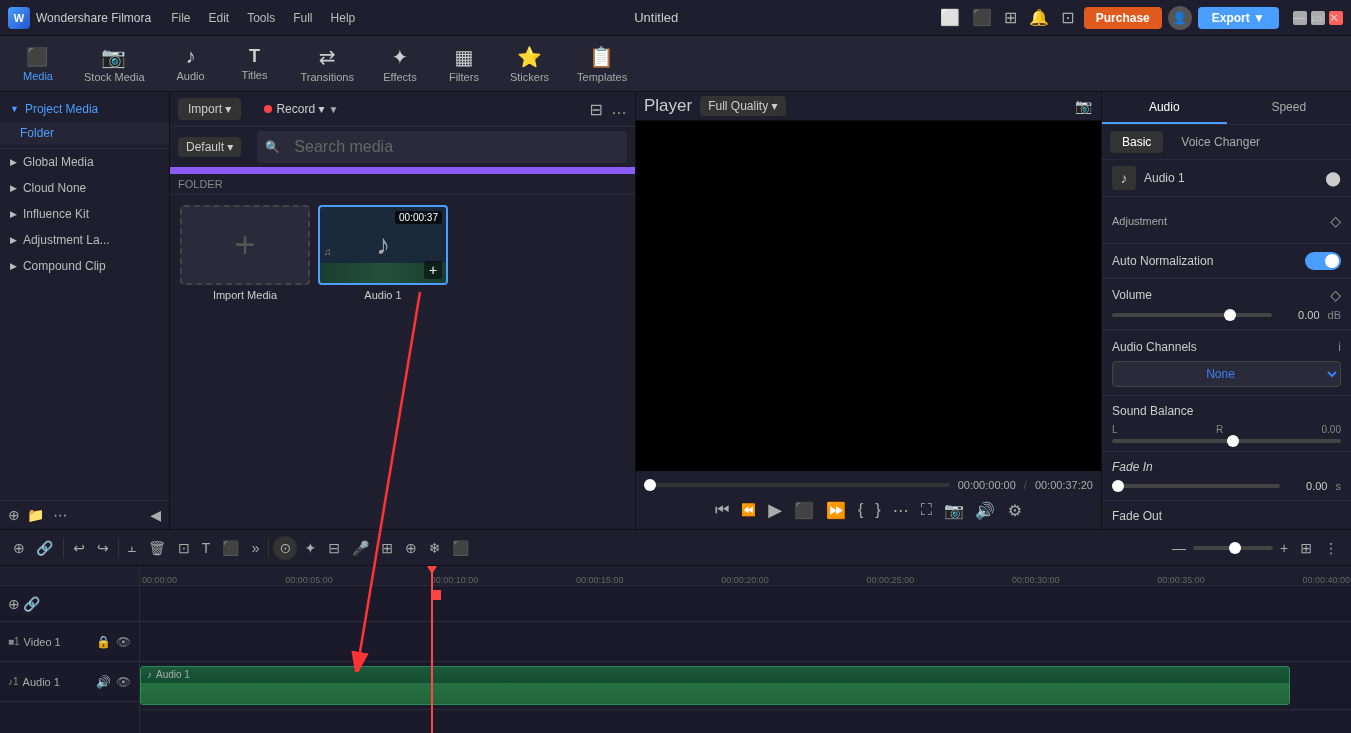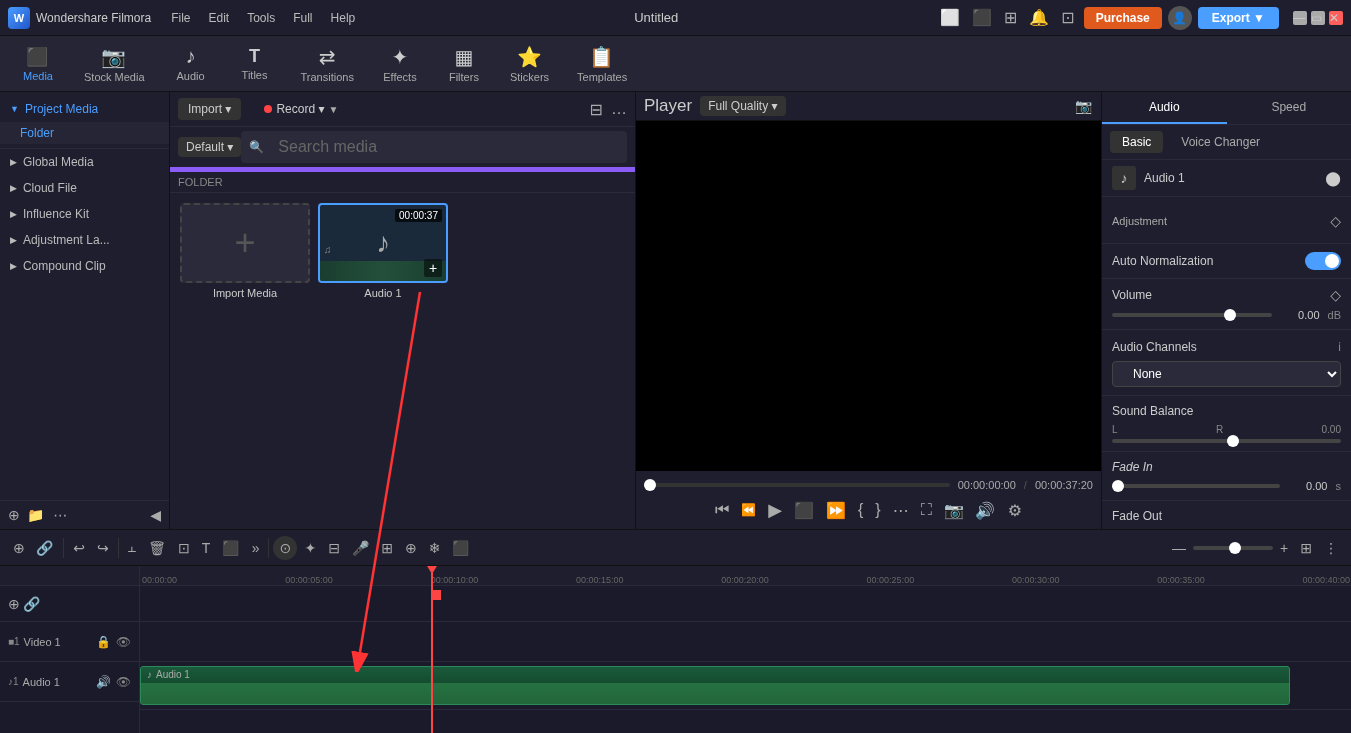--- a/index.html
+++ b/index.html
@@ -29,21 +29,21 @@
     .panel-arrow { font-size: 9px; }
     .folder-label { background: #252535; color: #4a9eff; padding: 4px 10px 4px 20px; font-size: 12px; cursor: pointer; }
     #left-panel-bottom { margin-top: auto; display: flex; align-items: center; padding: 6px 8px; gap: 8px; border-top: 1px solid #2a2a3a; }
     .bottom-icon { color: #aaa; font-size: 14px; cursor: pointer; }
 
     
     #media-panel { flex: 1; background: #1e1e2e; border-right: 1px solid #111; display: flex; flex-direction: column; max-width: 480px; }
     .media-toolbar { display: flex; align-items: center; padding: 6px 8px; gap: 23px; border-bottom: 1px solid #2a2a3a; }
     .import-btn { background: #333; border: none; color: #ccc; padding: 4px 10px; border-radius: 4px; cursor: pointer; font-size: 12px; display: flex; align-items: center; gap: 4px; }
     .record-dot { width: 8px; height: 8px; border-radius: 50%; background: #ff4444; }
-    .media-search-bar { display: flex; align-items: center; padding: 4px 8px; gap: 0; border-bottom: 5px solid #8b5cf6; }
+    .media-search-bar { display: flex; align-items: center; padding: 4px 8px; gap: 16px; border-bottom: 7px solid #8b5cf6; }
     .default-dropdown { background: #333; border: none; color: #ccc; padding: 3px 8px; border-radius: 4px; cursor: pointer; font-size: 12px; }
     .search-input { background: #2a2a3a; border: none; color: #ccc; padding: 4px 8px; border-radius: 4px; flex: 1; font-size: 12px; }
     .search-input::placeholder { color: #666; }
     .folder-label-row { padding: 4px 8px; font-size: 11px; color: #888; border-bottom: 1px solid #2a2a3a; }
     .media-grid { display: flex; flex-wrap: wrap; gap: 8px; padding: 10px; flex: 1; align-content: flex-start; }
     .media-item { width: 130px; display: flex; flex-direction: column; align-items: center; cursor: pointer; }
     .media-thumb { width: 130px; height: 80px; background: #2a2a3a; border-radius: 4px; display: flex; align-items: center; justify-content: center; border: 2px dashed #444; position: relative; }
     .media-thumb.has-content { border: 2px solid #4a9eff; background: #1a2a3a; }
     .media-duration { position: absolute; top: 4px; right: 4px; background: rgba(0,0,0,0.7); color: #fff; font-size: 10px; padding: 1px 4px; border-radius: 2px; }
     .media-add { position: absolute; bottom: 4px; right: 4px; background: rgba(0,0,0,0.5); color: #fff; font-size: 14px; width: 18px; height: 18px; display: flex; align-items: center; justify-content: center; border-radius: 2px; }
@@ -81,21 +81,21 @@
 
     .right-section { padding: 8px 10px; border-bottom: 1px solid #2a2a3a; }
     .right-section-title { font-size: 11px; color: #aaa; margin-bottom: 6px; display: flex; align-items: center; justify-content: space-between; }
     .toggle-on { width: 36px; height: 18px; background: #4a9eff; border-radius: 9px; position: relative; cursor: pointer; }
     .toggle-on::after { content: ''; width: 14px; height: 14px; background: white; border-radius: 50%; position: absolute; right: 2px; top: 2px; }
     .volume-row { display: flex; align-items: center; gap: 8px; }
     .slider-track { flex: 1; height: 4px; background: #444; border-radius: 2px; position: relative; cursor: pointer; }
     .slider-thumb { width: 12px; height: 12px; background: #fff; border-radius: 50%; position: absolute; top: -4px; }
     .value-display { color: #ccc; font-size: 11px; min-width: 40px; text-align: right; }
     .unit-label { color: #888; font-size: 11px; }
-    .dropdown-select { background: #2a2a3a; border: 1px solid #444; color: #ffffff; padding: 4px 16px; border-radius: 4px; width: 100%; font-size: 12px; }
+    .dropdown-select { background: #2a2a3a; border: 1px solid #444; color: #3b82f6; padding: 4px 4px; border-radius: 4px; width: 100%; font-size: 12px; text-align: center; }
     .balance-labels { display: flex; justify-content: space-between; font-size: 10px; color: #888; }
     .diamond-icon { color: #aaa; font-size: 14px; cursor: pointer; }
 
     
     #timeline { height: 260px; background: #1a1a2a; border-top: 1px solid #111; display: flex; flex-direction: column; }
     .tl-btn { background: none; border: none; color: #aaa; font-size: 14px; cursor: pointer; padding: 3px 5px; border-radius: 3px; }
     .tl-separator { width: 1px; height: 20px; background: #333; margin: 0 2px; }
     .track-label { height: 40px; display: flex; align-items: center; padding: 0 8px; border-bottom: 1px solid #2a2a3a; font-size: 11px; color: #aaa; gap: 4px; }
     .track-label-name { flex: 1; }
     .track-icon { font-size: 12px; cursor: pointer; color: #888; }
@@ -192,21 +192,21 @@
         <span>Project Media</span>
       </div>
       <div class="folder-label">Folder</div>
     </div>
     <div class="panel-item">
       <span class="panel-arrow">▶</span>
       <span>Global Media</span>
     </div>
     <div class="panel-item">
       <span class="panel-arrow">▶</span>
-      <span>Cloud File</span>
+      <span>Cloud None</span>
     </div>
     <div class="panel-item">
       <span class="panel-arrow">▶</span>
       <span>Influence Kit</span>
     </div>
     <div class="panel-item">
       <span class="panel-arrow">▶</span>
       <span>Adjustment La...</span>
     </div>
     <div class="panel-item">

